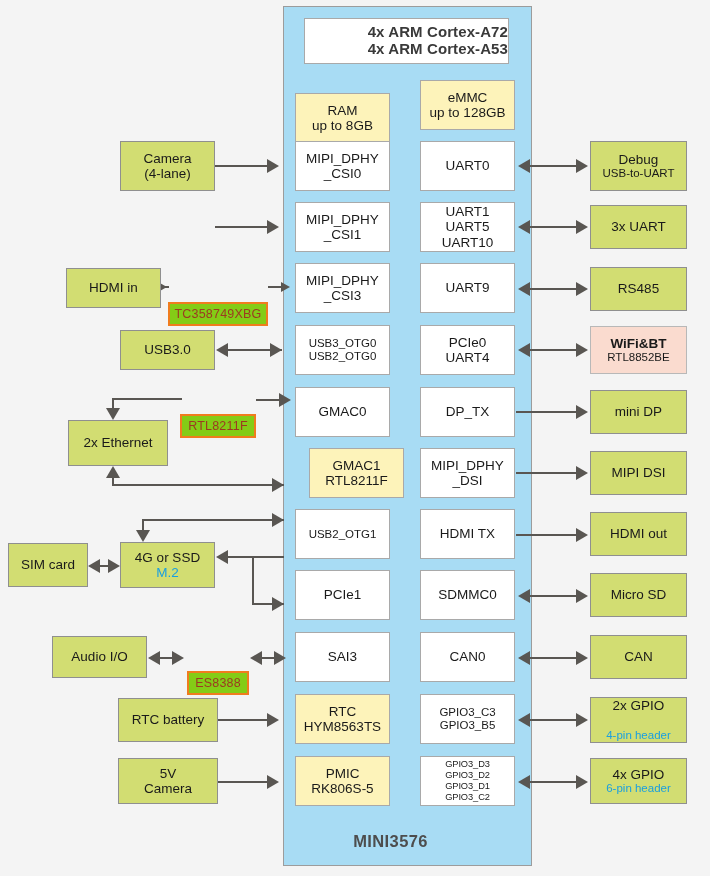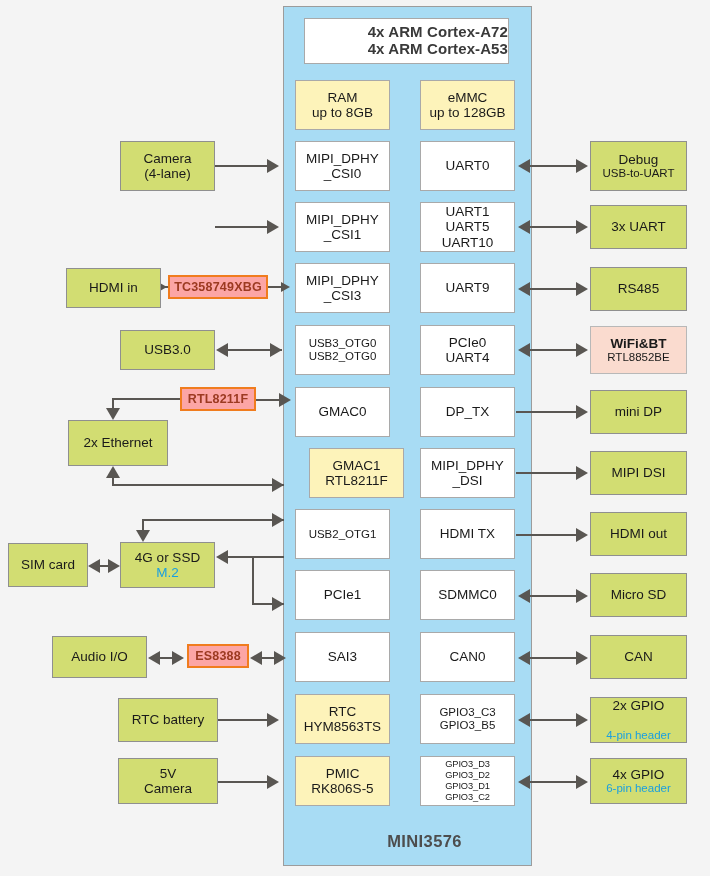--- a/index.html
+++ b/index.html
@@ -40,21 +40,20 @@
     z-index:1;
   }
   .soc-label{
     position:absolute;
     left:283px; top:826px;
     width:215px; height:30px;
     display:flex;align-items:center;justify-content:center;
     font-size:16.5px;font-weight:bold;color:#4d4d4d;
     letter-spacing:.4px;
     z-index:4;
-    padding-left:34px;
   }
 
   
   .blk-white{
     background:#ffffff;
     border:1px solid #a9a9a9;
     font-size:13.5px;
   }
   
   .blk-yellow{
@@ -69,26 +68,27 @@
     font-size:13.5px;
   }
   
   .blk-pink{
     background:#fadbcf;
     border:1px solid #b8b8b8;
     font-size:13.5px;
   }
   
   .blk-chip{
-    background:#fca5a5;
+    background:#84cc16;
     border:2px solid #f07c1e;
     font-size:12.5px;
-    font-weight:bold;
+    font-weight:normal;
     color:#9c3a21;
     letter-spacing:.2px;
+    margin-top:27px;
   }
   
   .blk-cpu{
     background:#ffffff;
     border:1px solid #a9a9a9;
     font-size:15px;
     font-weight:bold;
     color:#3a3a3a;
     letter-spacing:.1px;
   }
@@ -145,21 +145,21 @@
 <div id="diagram">
 
   <div class="soc"></div>
   <div class="soc-label">MINI3576</div>
 
   <div class="node blk-cpu" style="left:304px;top:18px;width:205px;height:46px;align-items:flex-end;">
     <span class="ln">4x ARM Cortex-A72</span>
     <span class="ln">4x ARM Cortex-A53</span>
   </div>
 
-  <div class="node blk-yellow" style="left:295px;top:80px;width:95px;height:50px;">
+  <div class="node blk-yellow" style="left:295px;top:93px;width:95px;height:50px;">
     <span class="ln">RAM</span>
     <span class="ln">up to 8GB</span>
   </div>
   <div class="node blk-yellow" style="left:420px;top:80px;width:95px;height:50px;">
     <span class="ln">eMMC</span>
     <span class="ln">up to 128GB</span>
   </div>
 
   <div class="node blk-white" style="left:295px;top:141px;width:95px;height:50px;">
     <span class="ln">MIPI_DPHY</span>

